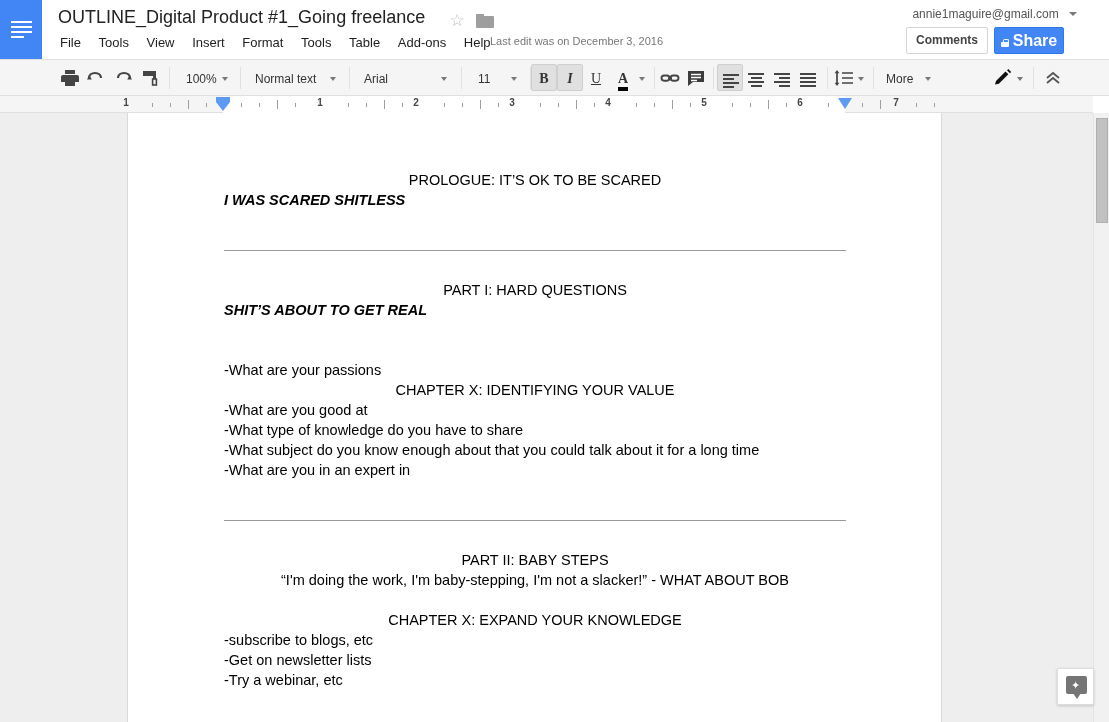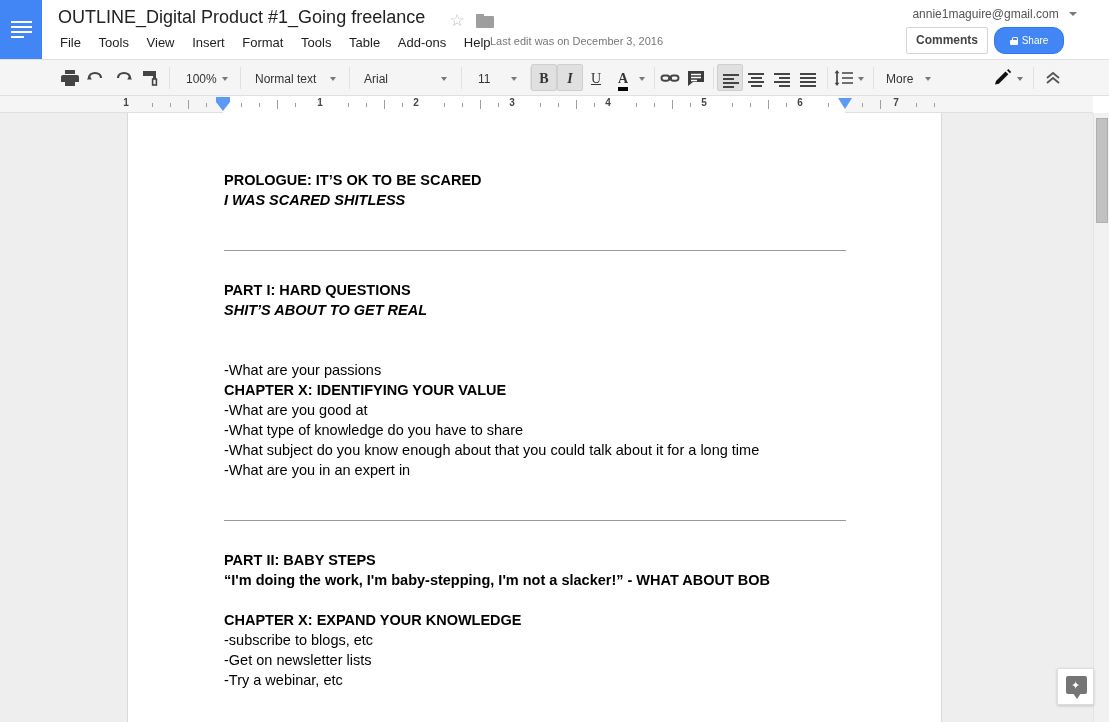--- a/index.html
+++ b/index.html
@@ -77,22 +77,22 @@
     border-top: 4px solid #777; vertical-align: 2px;
   }
   .btn-comments {
     position: absolute; left: 906px; top: 27px; width: 82px; height: 27px;
     border: 1px solid #d5d5d5; border-radius: 2px; background: #fff;
     font-size: 12px; font-weight: bold; color: #444;
     text-align: center; line-height: 25px;
   }
   .btn-share {
     position: absolute; left: 994px; top: 27px; width: 70px; height: 27px;
-    border: 1px solid #3079ed; border-radius: 11px; background: #4285f4;
-    color: #fff; font-size: 10px; font-weight: normal;
+    border: 1px solid #3079ed; border-radius: 2px; background: #4285f4;
+    color: #fff; font-size: 16px; font-weight: bold;
     line-height: 25px; text-align: center;
   }
   .btn-share .lock {
     display: inline-block; width: 8px; height: 8px; position: relative;
     margin-right: 4px; vertical-align: -1px;
   }
   .btn-share .lock:before {
     content: ""; position: absolute; left: 0; top: 3px; width: 8px; height: 5px;
     background: #fff; border-radius: 1px;
   }
@@ -179,21 +179,21 @@
   }
   .page {
     position: absolute; left: 127px; top: 0px; width: 815px; height: 609px;
     background: #fff; border-left: 1px solid #dadada; border-right: 1px solid #dadada;
   }
   .doc-body {
     position: absolute; left: 96px; top: 57px; width: 622px;
     font-size: 14.5px; color: #000; line-height: 20px;
   }
   .p { margin: 0; white-space: pre-wrap; }
-  .p.b { font-weight: bold; }
+  .p.b { font-weight: normal; text-align: center; }
   .p.bi { font-weight: bold; font-style: italic; }
   .blank { height: 20px; }
   .hr-line {
     height: 1px; background: #9a9a9a; margin: 0; width: 622px;
   }
 
   
   .vscroll {
     position: absolute; right: 0; top: 113px; width: 16px; height: 609px;
     background: #f1f1f1; border-left: 1px solid #e4e4e4;

